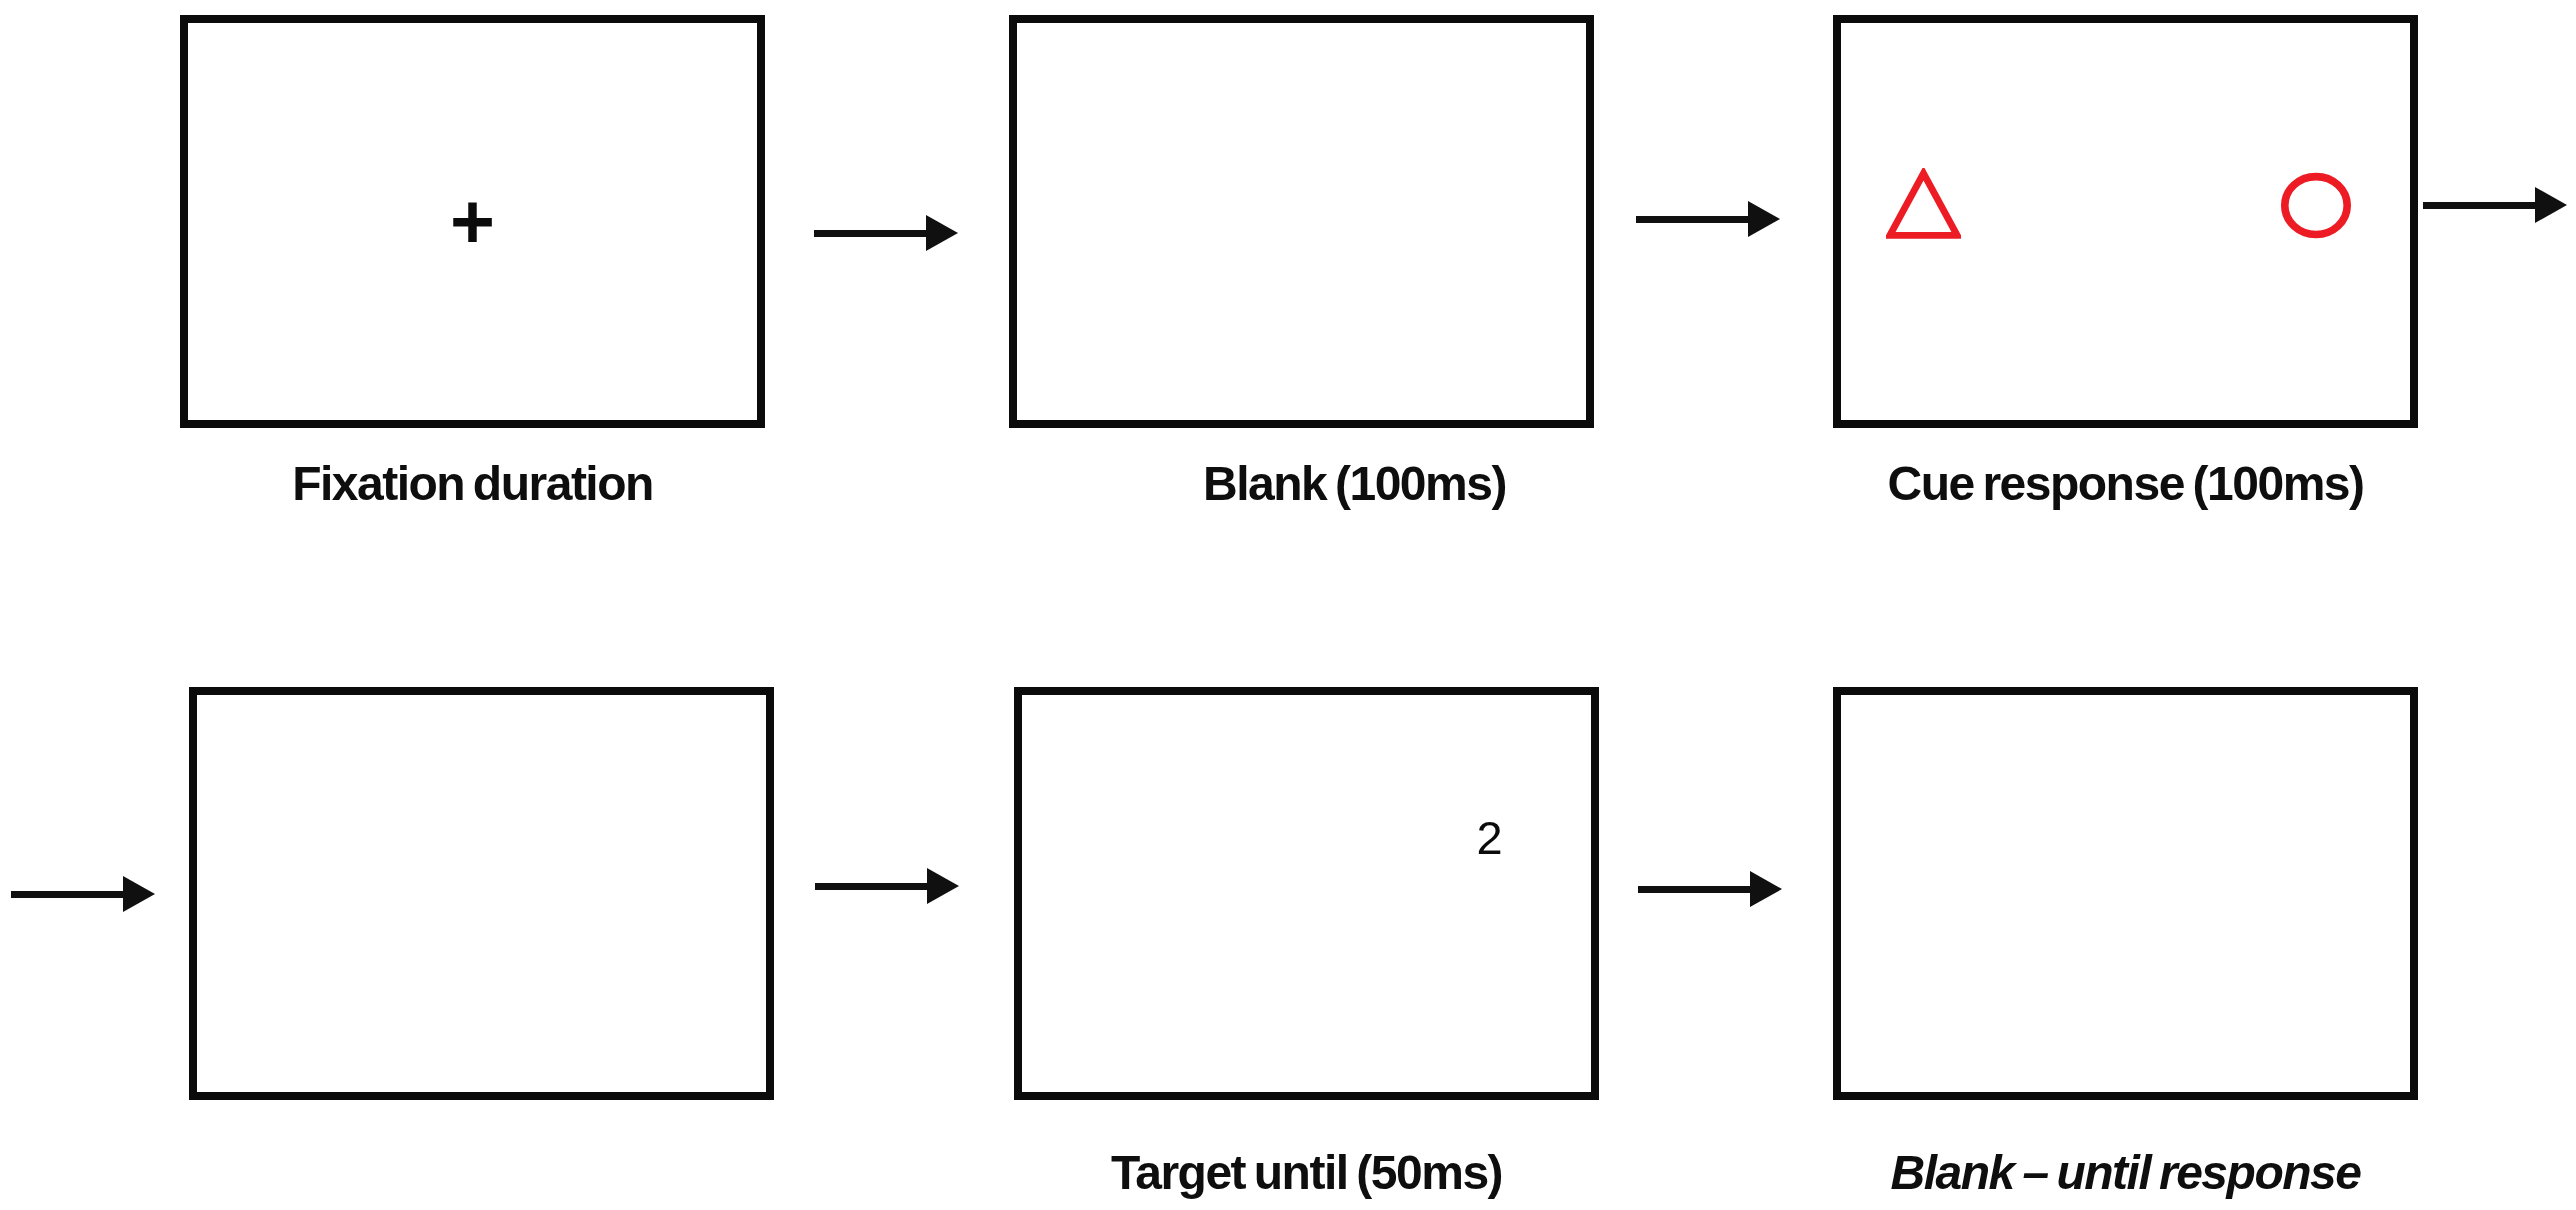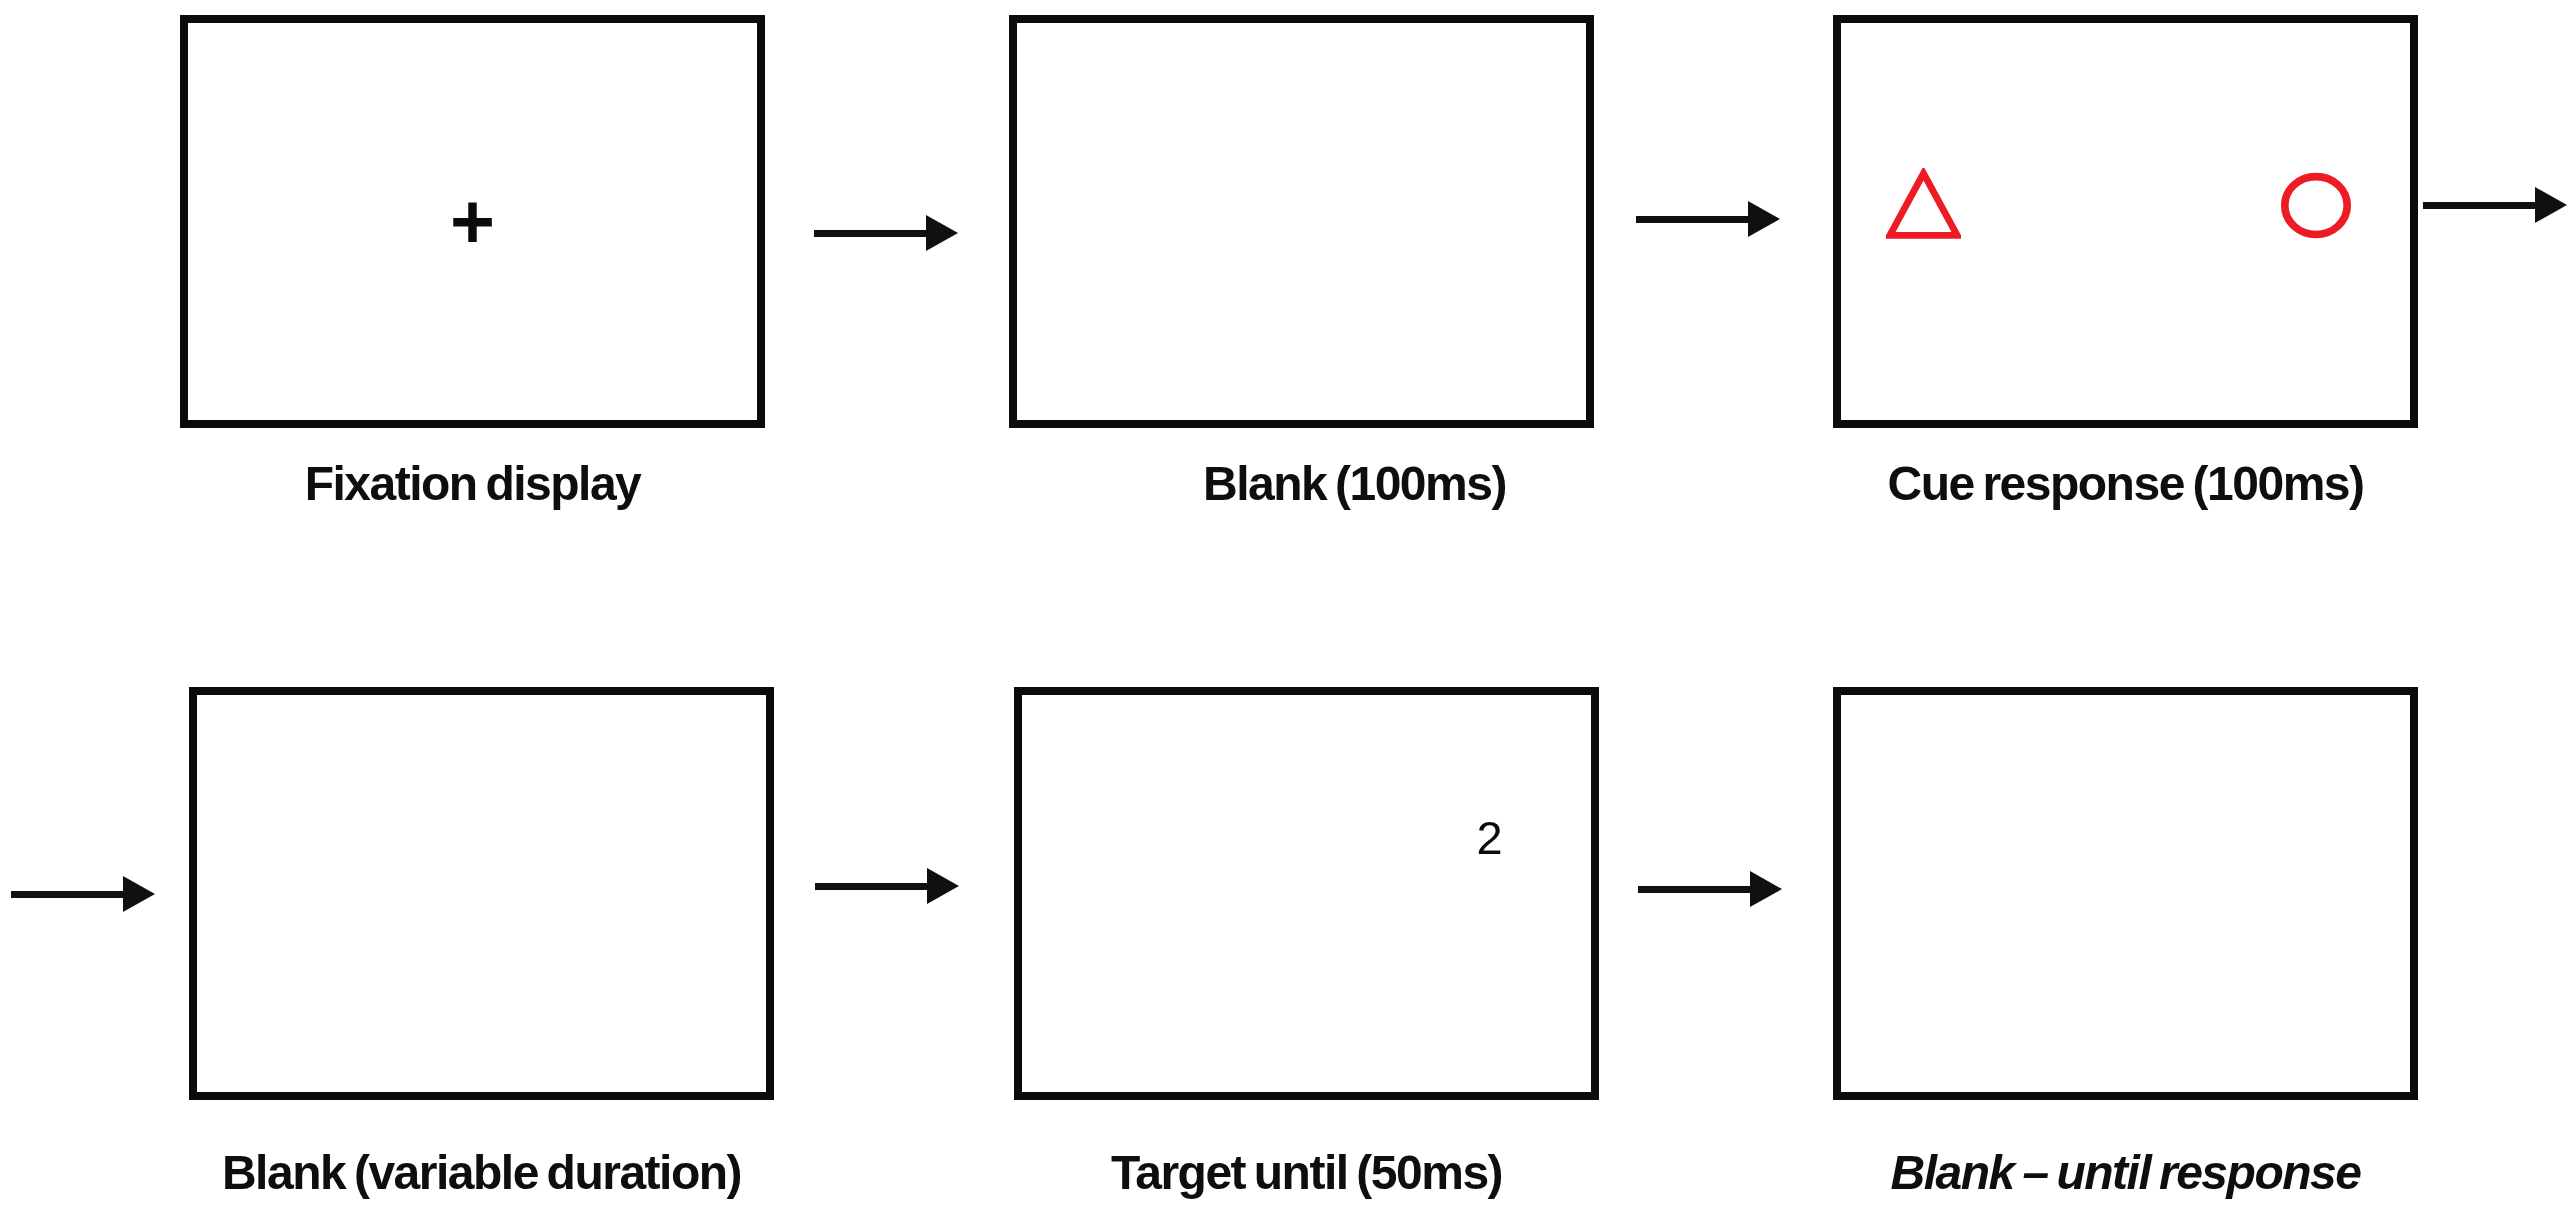--- a/index.html
+++ b/index.html
@@ -106,21 +106,21 @@
   .a6 { left: 1638px; top: 871px; }
 </style>
 </head>
 <body>
 
 <div class="canvas">
 
   <div class="screen s1">
     <div class="cross">+</div>
   </div>
-  <div class="caption c1">Fixation display</div>
+  <div class="caption c1">Fixation duration</div>
 
   <div class="arrow a1">
     <div class="shaft"></div>
     <div class="head"></div>
   </div>
 
   <div class="screen s2"></div>
   <div class="caption c2">Blank (100ms)</div>
 
   <div class="arrow a2">
@@ -146,21 +146,20 @@
     <div class="shaft"></div>
     <div class="head"></div>
   </div>
 
   <div class="arrow a4">
     <div class="shaft"></div>
     <div class="head"></div>
   </div>
 
   <div class="screen s4"></div>
-  <div class="caption c4">Blank (variable duration)</div>
 
   <div class="arrow a5">
     <div class="shaft"></div>
     <div class="head"></div>
   </div>
 
   <div class="screen s5">
     <div class="digit">2</div>
   </div>
   <div class="caption c5">Target until (50ms)</div>

